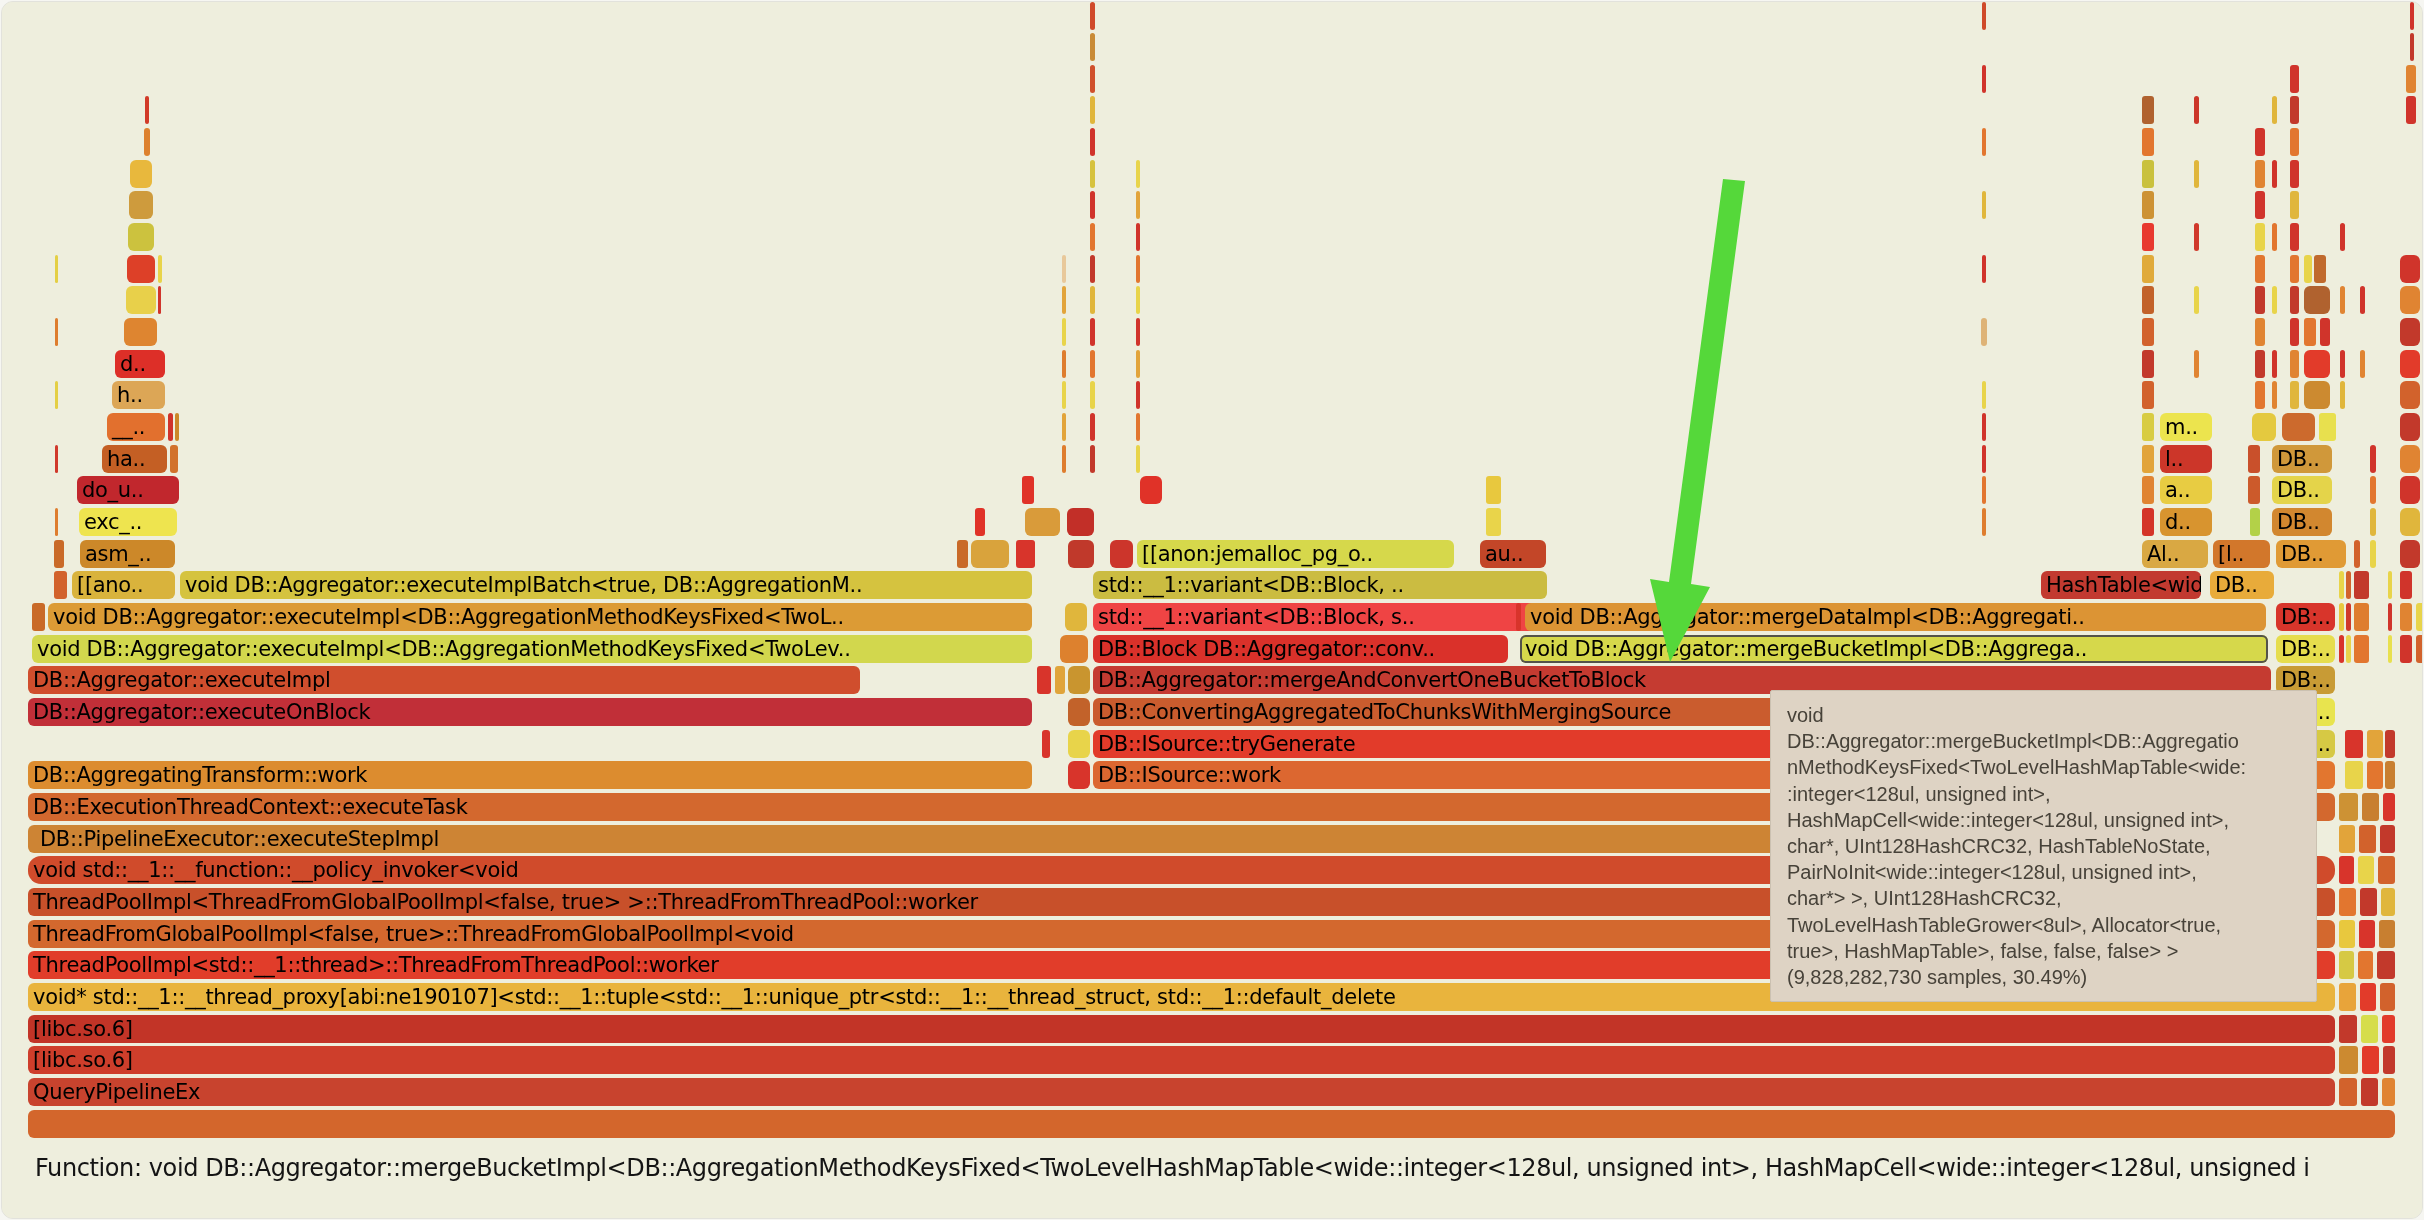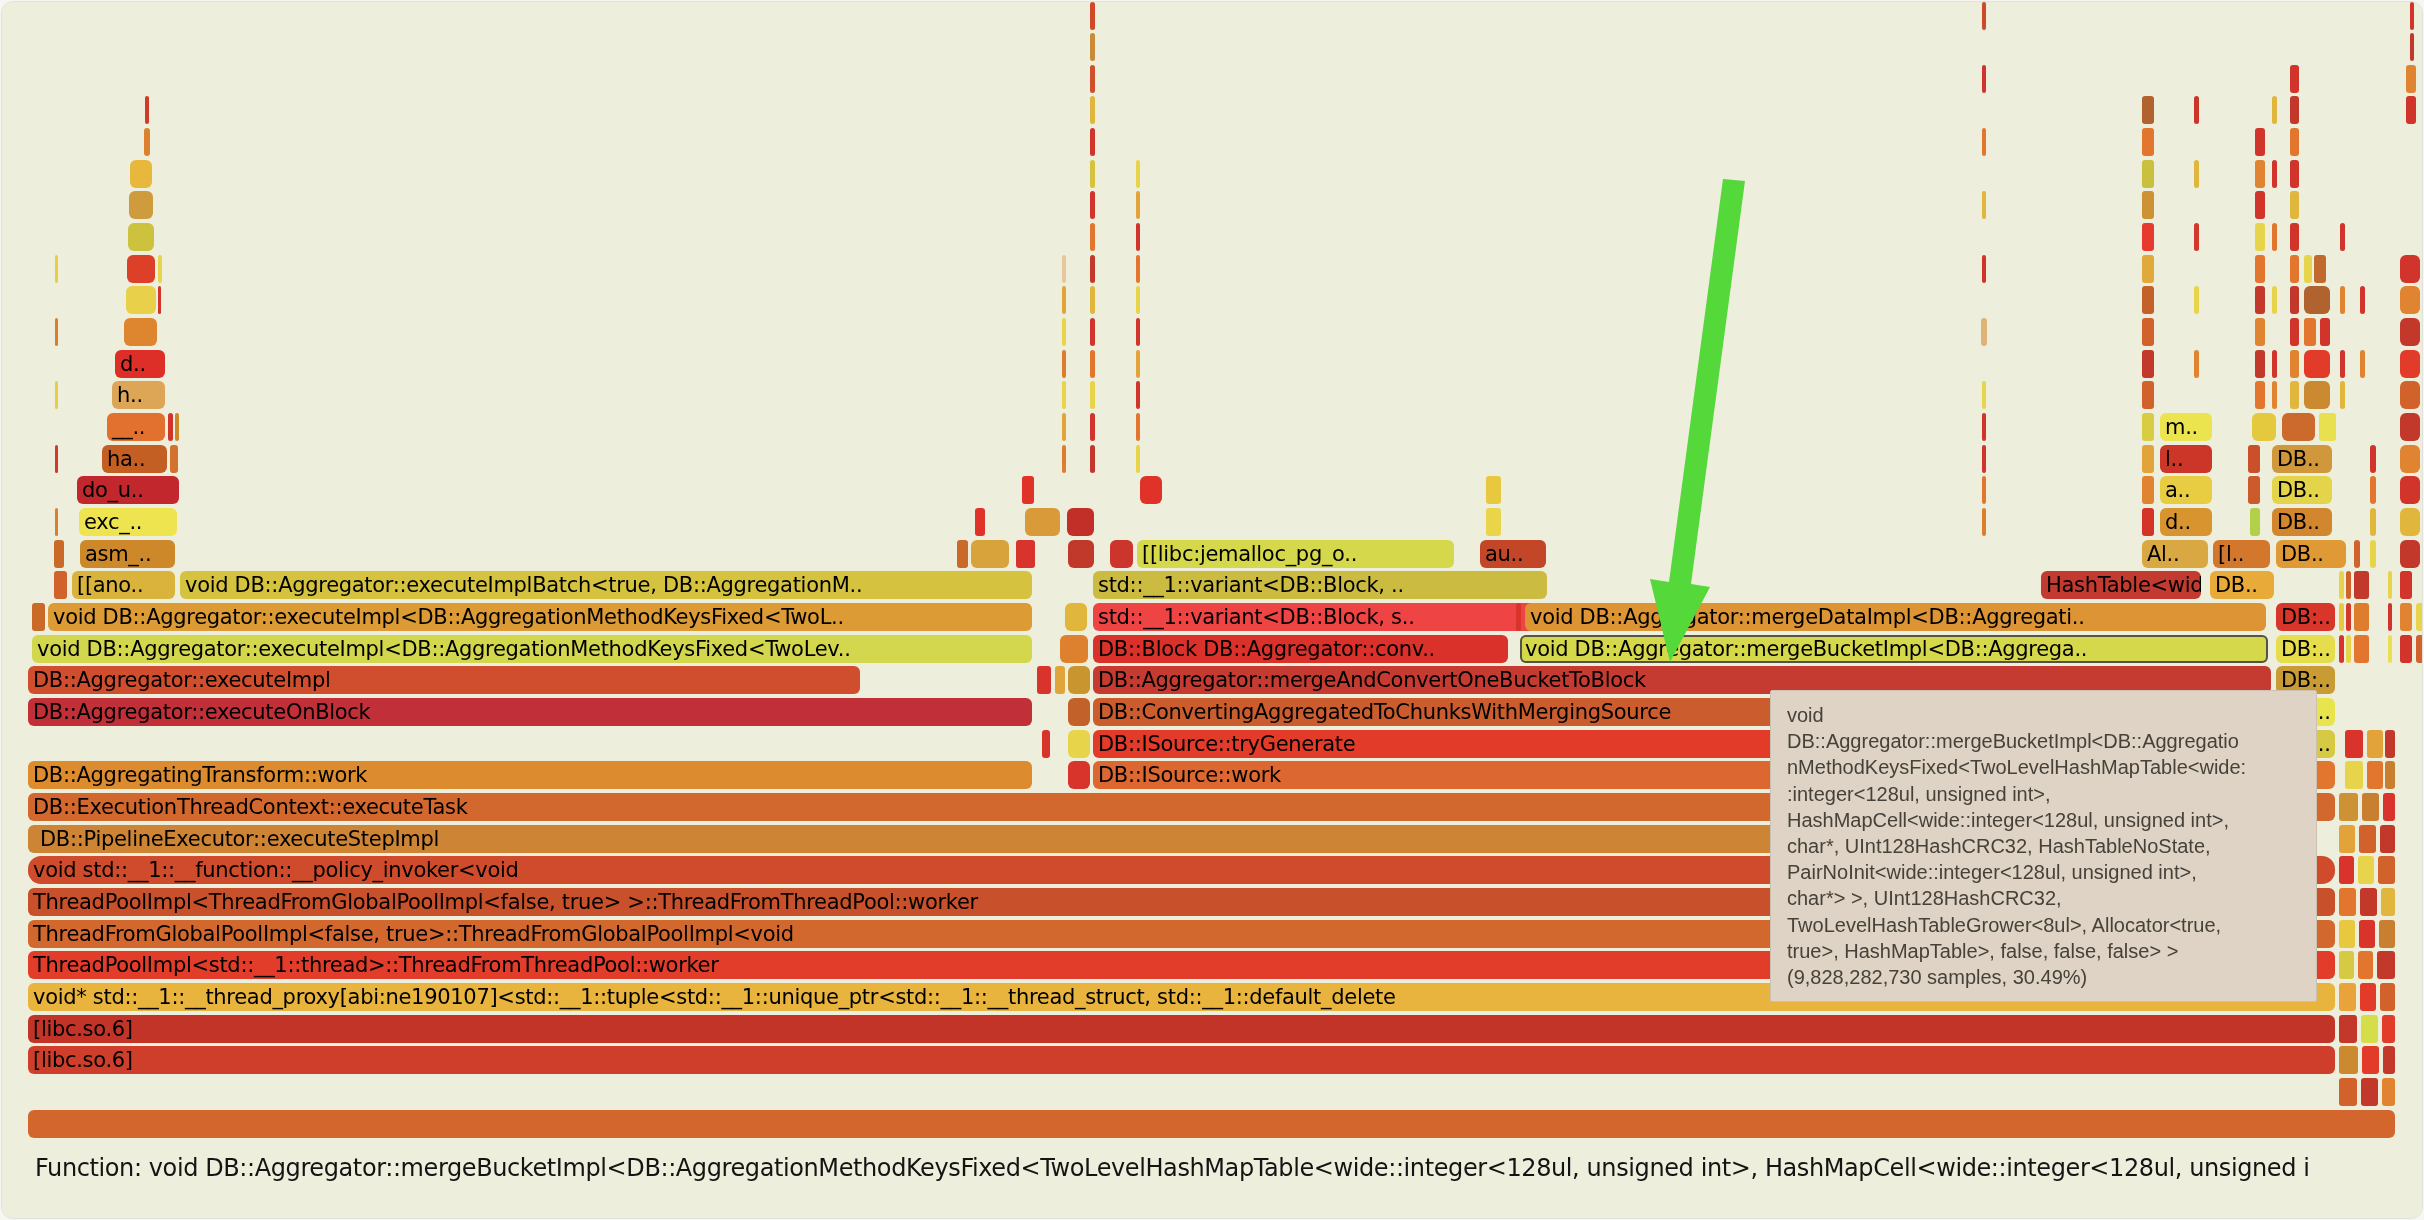--- a/index.html
+++ b/index.html
@@ -25,20 +25,21 @@
                letter-spacing:-0.4px;}
 </style>
 </head>
 <body>
 
 <div id="stage">
   <div id="screen">
 
     <div id="flame-canvas" style="background: rgb(238, 238, 221);">
         <div class="frame" style="left: 26px; top: 1108px; width: 2367px; background: rgb(211, 102, 44);"></div>
+        <div class="frame" style="left: 26px; top: 1076px; width: 2307px; background: rgb(200, 67, 46);">QueryPipelineEx</div>
         <div class="frame" style="left: 26px; top: 1044px; width: 2307px; background: rgb(206, 62, 43);">[libc.so.6]</div>
         <div class="frame" style="left: 26px; top: 1013px; width: 2307px; background: rgb(194, 52, 39);">[libc.so.6]</div>
         <div class="frame" style="left: 26px; top: 981px; width: 2307px; background: rgb(233, 180, 61);">void* std::__1::__thread_proxy[abi:ne190107]&lt;std::__1::tuple&lt;std::__1::unique_ptr&lt;std::__1::__thread_struct, std::__1::default_delete</div>
         <div class="frame" style="left: 26px; top: 949px; width: 2307px; background: rgb(225, 61, 42);">ThreadPoolImpl&lt;std::__1::thread&gt;::ThreadFromThreadPool::worker</div>
         <div class="frame" style="left: 26px; top: 918px; width: 2307px; background: rgb(211, 104, 46);">ThreadFromGlobalPoolImpl&lt;false, true&gt;::ThreadFromGlobalPoolImpl&lt;void</div>
         <div class="frame" style="left: 26px; top: 886px; width: 2307px; background: rgb(200, 80, 42);">ThreadPoolImpl&lt;ThreadFromGlobalPoolImpl&lt;false, true&gt; &gt;::ThreadFromThreadPool::worker</div>
         <div class="frame" style="left: 26px; top: 854px; width: 2307px; background: rgb(208, 75, 43); border-radius: 13px;">void std::__1::__function::__policy_invoker&lt;void</div>
         <div class="frame" style="left: 26px; top: 823px; width: 2029px; background: rgb(205, 132, 52); padding-left: 12px;">DB::PipelineExecutor::executeStepImpl</div>
         <div class="frame" style="left: 26px; top: 791px; width: 2307px; background: rgb(211, 104, 46);">DB::ExecutionThreadContext::executeTask</div>
         <div class="frame" style="left: 26px; top: 759px; width: 1004px; background: rgb(220, 140, 47);">DB::AggregatingTransform::work</div>
@@ -101,21 +102,21 @@
         <div class="frame" style="left: 1523px; top: 601px; width: 741px; background: rgb(220, 148, 52);">void DB::Aggregator::mergeDataImpl&lt;DB::Aggregati..</div>
         <div class="frame" style="left: 2274px; top: 601px; width: 59px; background: rgb(216, 53, 43);">DB:..</div>
         <div class="frame" style="left: 1091px; top: 569px; width: 454px; background: rgb(203, 188, 65);">std::__1::variant&lt;DB::Block, ..</div>
         <div class="frame" style="left: 2039px; top: 569px; width: 160px; background: rgb(194, 58, 48);">HashTable&lt;wide::in..</div>
         <div class="frame" style="left: 2208px; top: 569px; width: 64px; background: rgb(232, 171, 58);">DB..</div>
         <div class="frame sliver" style="left: 955px; top: 538px; width: 11px; background: rgb(201, 106, 40);"></div>
         <div class="frame" style="left: 969px; top: 538px; width: 38px; background: rgb(217, 163, 60);"></div>
         <div class="frame sliver" style="left: 1014px; top: 538px; width: 19px; background: rgb(216, 52, 43);"></div>
         <div class="frame" style="left: 1066px; top: 538px; width: 26px; background: rgb(192, 57, 43);"></div>
         <div class="frame" style="left: 1108px; top: 538px; width: 23px; background: rgb(204, 53, 43);"></div>
-        <div class="frame" style="left: 1135px; top: 538px; width: 317px; background: rgb(214, 216, 75);">[[libc:jemalloc_pg_o..</div>
+        <div class="frame" style="left: 1135px; top: 538px; width: 317px; background: rgb(214, 216, 75);">[[anon:jemalloc_pg_o..</div>
         <div class="frame" style="left: 1478px; top: 538px; width: 66px; background: rgb(195, 70, 40);">au..</div>
         <div class="frame" style="left: 2140px; top: 538px; width: 66px; background: rgb(217, 168, 67);">Al..</div>
         <div class="frame" style="left: 2211px; top: 538px; width: 57px; background: rgb(210, 119, 43);">[l..</div>
         <div class="frame" style="left: 2274px; top: 538px; width: 70px; background: rgb(224, 154, 53);">DB..</div>
         <div class="frame sliver" style="left: 973px; top: 506px; width: 10px; background: rgb(224, 50, 40);"></div>
         <div class="frame" style="left: 1023px; top: 506px; width: 35px; background: rgb(217, 155, 58);"></div>
         <div class="frame" style="left: 1065px; top: 506px; width: 27px; background: rgb(194, 47, 40);"></div>
         <div class="frame sliver" style="left: 1484px; top: 506px; width: 15px; background: rgb(233, 212, 74);"></div>
         <div class="frame sliver" style="left: 2140px; top: 506px; width: 12px; background: rgb(212, 52, 40);"></div>
         <div class="frame" style="left: 2158px; top: 506px; width: 52px; background: rgb(216, 148, 47);">d..</div>

